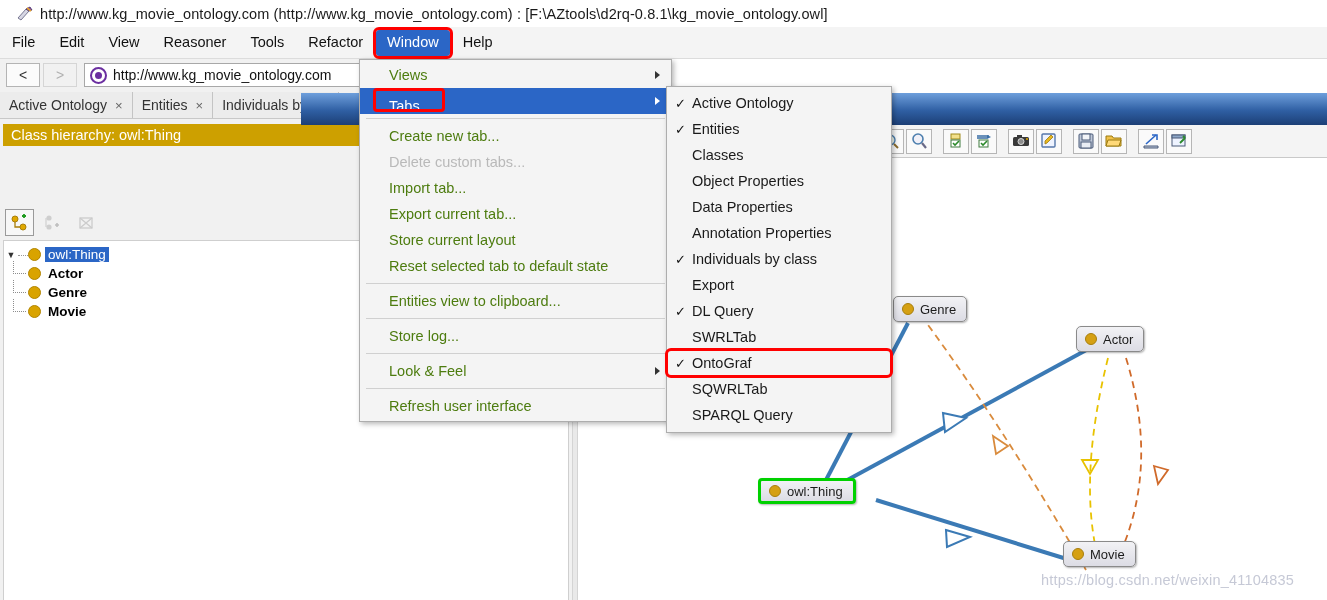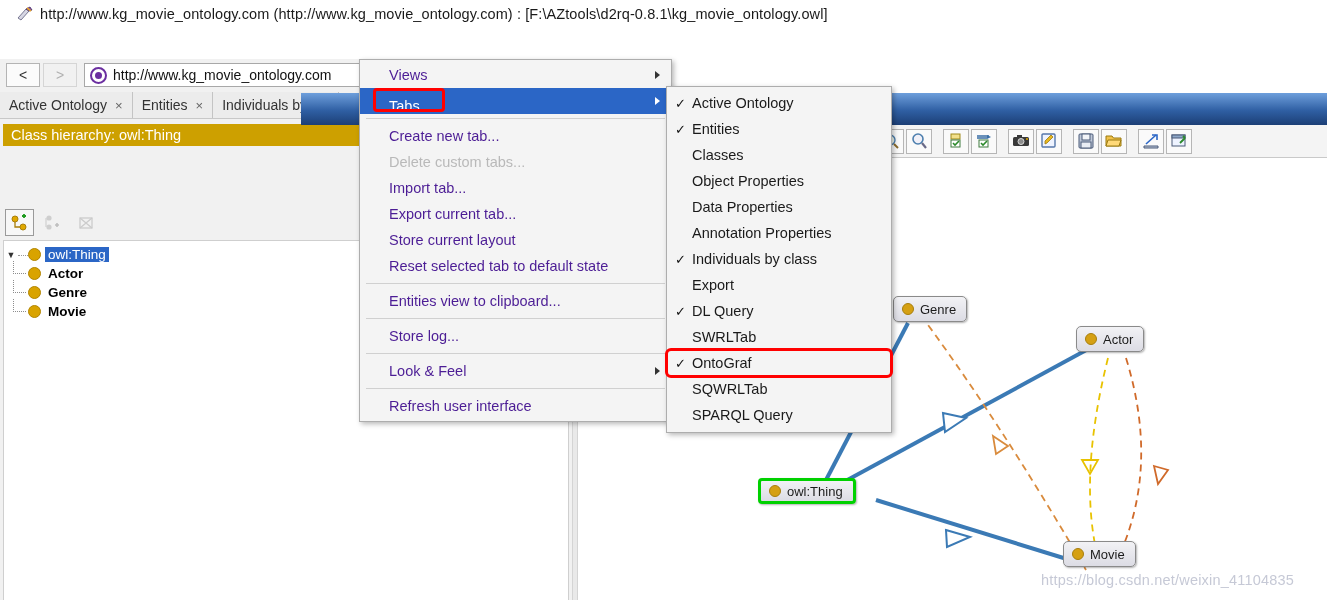--- a/index.html
+++ b/index.html
@@ -385,21 +385,21 @@
     box-sizing: border-box;
     z-index: 50;
   }
   .mi {
     height: 26px;
     display: flex;
     align-items: center;
     padding-left: 29px;
     padding-right: 8px;
     font-size: 14.5px;
-    color: #4c1d95;
+    color: #4d7c0f;
     position: relative;
     box-sizing: border-box;
   }
   .mi.highlight { background: #2b66c6; color: #ffffff; align-items: flex-end; }
   .mi.disabled { color: #b9b9b9; }
   .mi .arrow {
     position: absolute;
     right: 11px; top: 50%;
     transform: translateY(-50%);
     width: 0; height: 0;
@@ -467,20 +467,30 @@
     <span class="app-icon">
       <svg width="18" height="18" viewBox="0 0 18 18">
         <path d="M2 13 L10 4 L13 6 L5 15 Z" fill="#d7d7e4" stroke="#5a5a7a" stroke-width="0.8"></path>
         <path d="M10 4 L14 2 L16 5 L13 6 Z" fill="#7b4fa8" stroke="#4a2c66" stroke-width="0.8"></path>
         <path d="M11 3 L15 6" stroke="#e0a030" stroke-width="1.6"></path>
       </svg>
     </span>
     <span class="title-text">http://www.kg_movie_ontology.com (http://www.kg_movie_ontology.com)  : [F:\AZtools\d2rq-0.8.1\kg_movie_ontology.owl]</span>
   </div>
 
+  <div id="menubar">
+    <div class="menu-item">File</div>
+    <div class="menu-item">Edit</div>
+    <div class="menu-item">View</div>
+    <div class="menu-item">Reasoner</div>
+    <div class="menu-item">Tools</div>
+    <div class="menu-item">Refactor</div>
+    <div class="menu-item active redbox">Window</div>
+    <div class="menu-item">Help</div>
+  </div>
 
   <div id="leftpanel">
 
     <div id="navbar">
       <div class="nav-btn">&lt;</div>
       <div class="nav-btn disabled" style="margin-left:3px;">&gt;</div>
       <div id="urlfield">
         <span class="onto-icon"></span>
         <span>http://www.kg_movie_ontology.com</span>
       </div>

